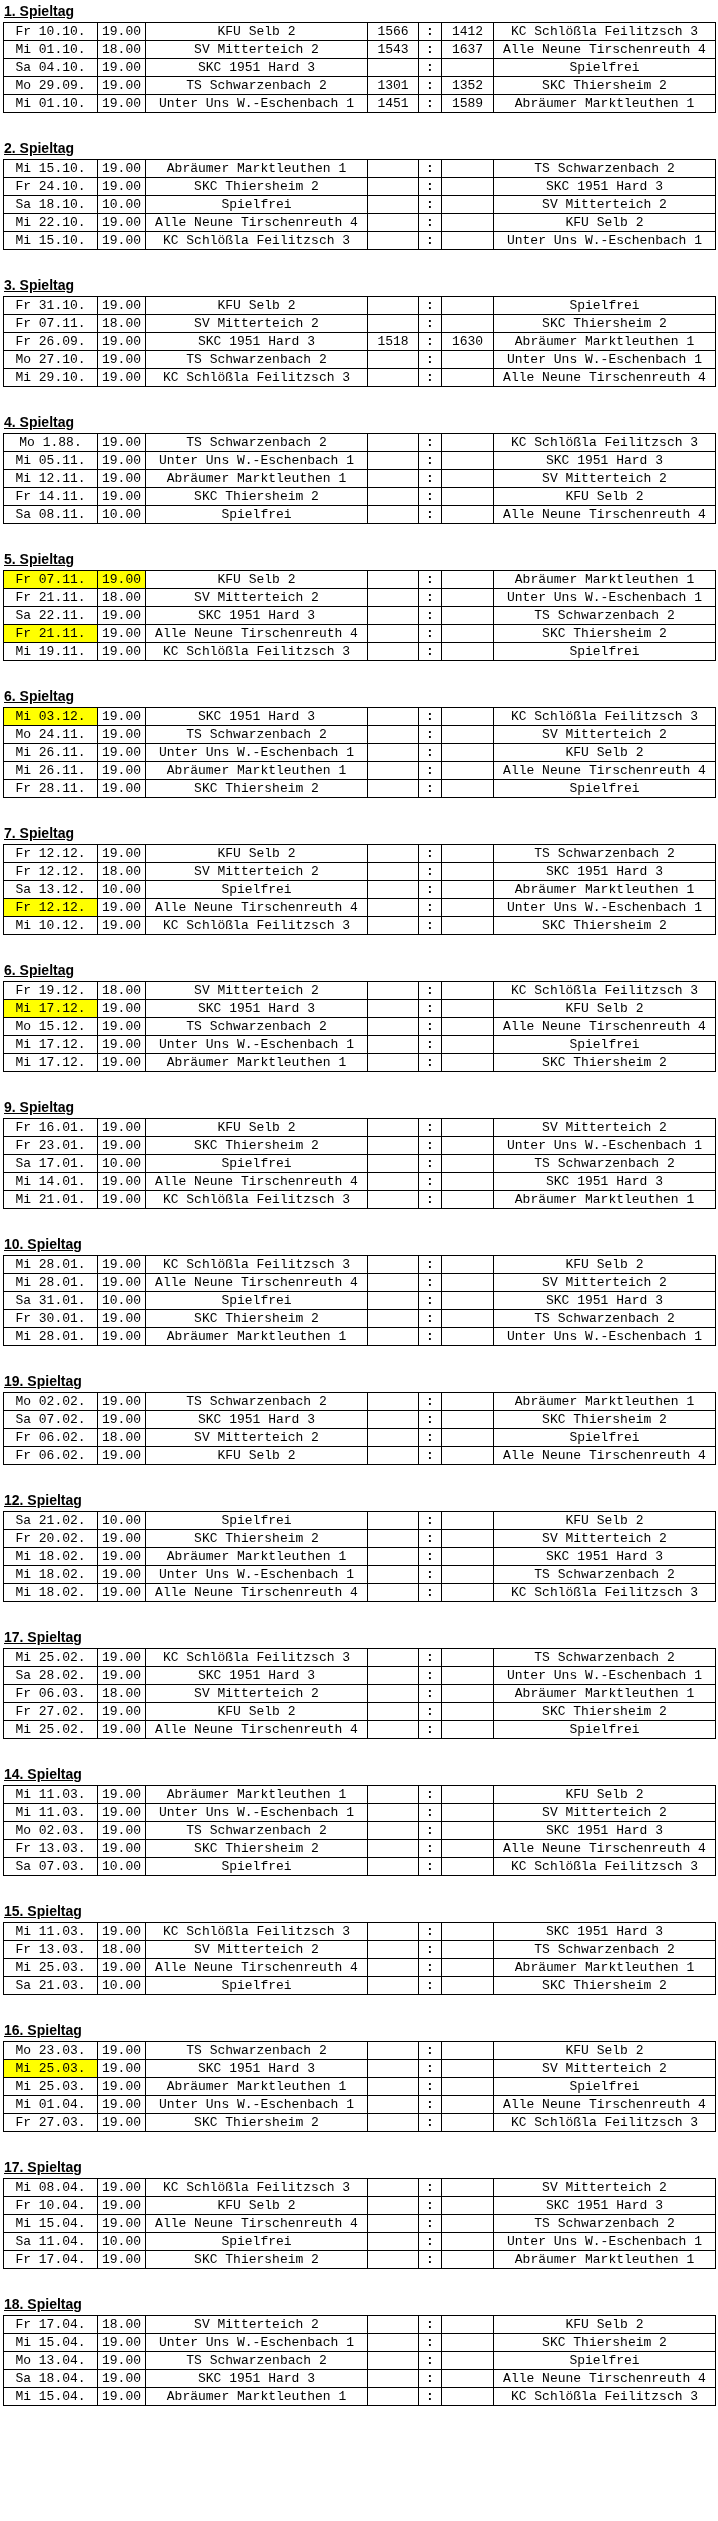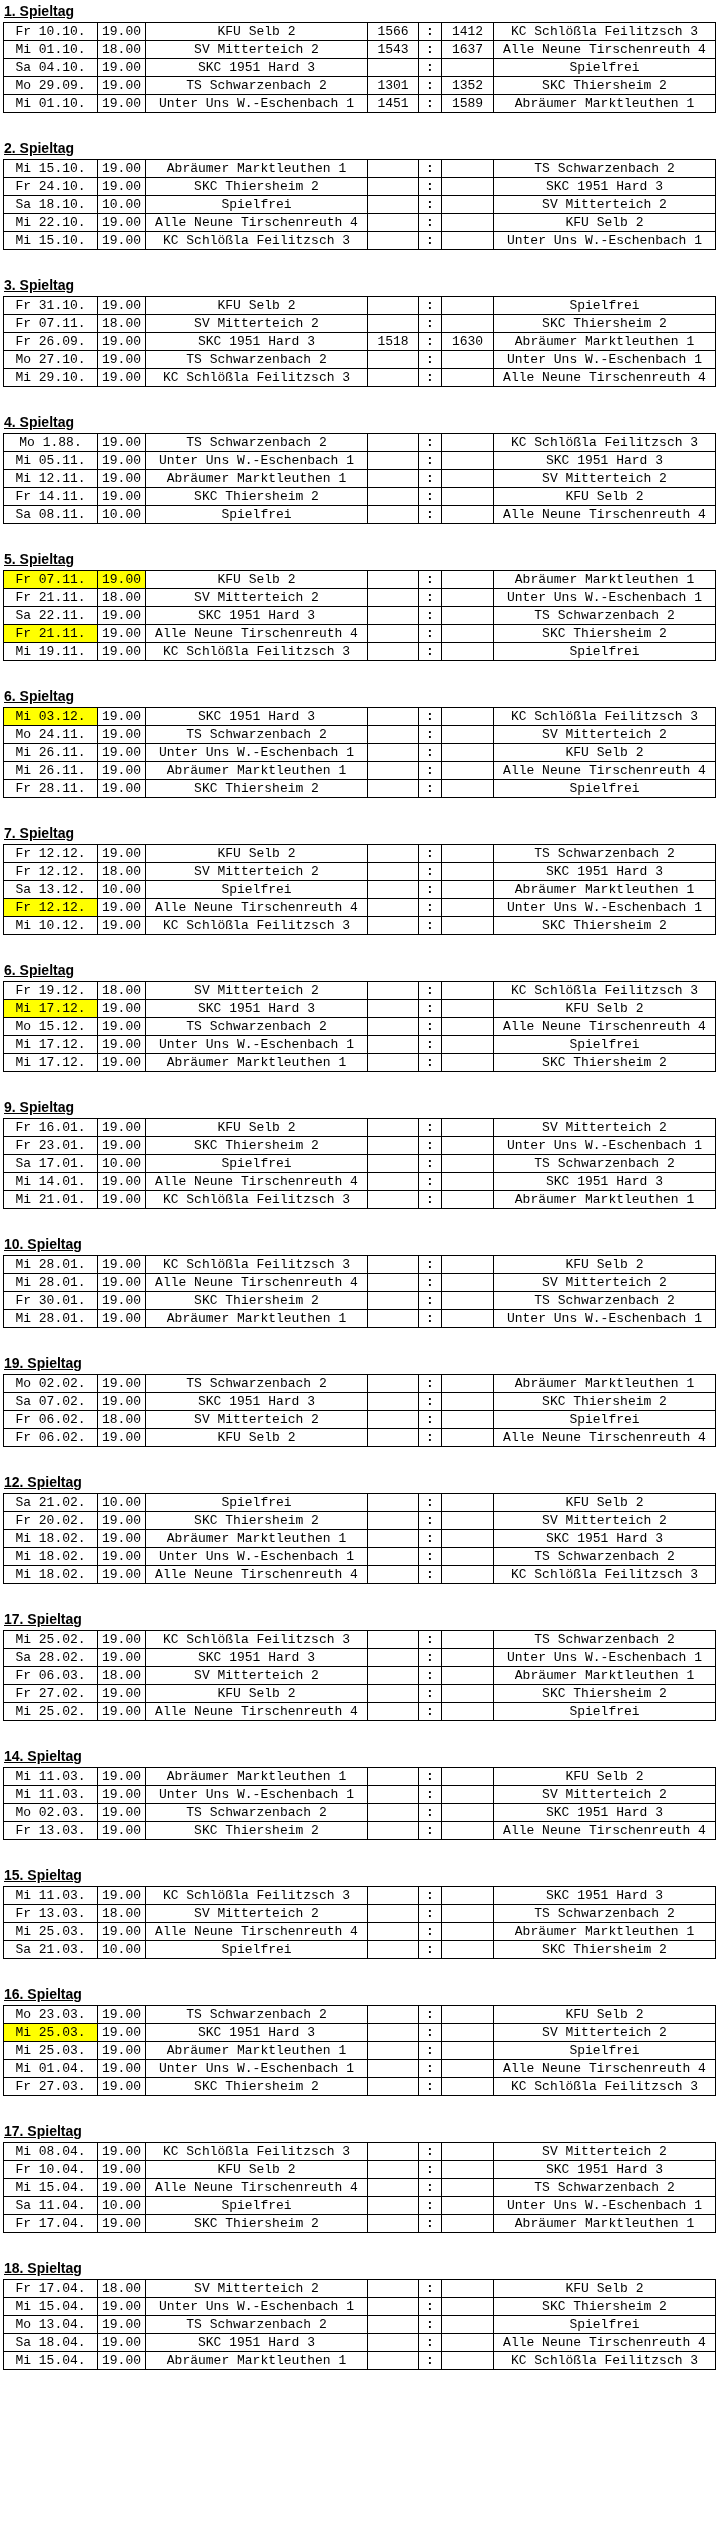--- a/index.html
+++ b/index.html
@@ -675,20 +675,29 @@
   <tr class="match-row">
     <td class="col-date">Mi 28.01.</td>
     <td class="col-time">19.00</td>
     <td class="col-home">Alle Neune Tirschenreuth 4</td>
     <td class="col-score"></td>
     <td class="col-colon">:</td>
     <td class="col-score"></td>
     <td class="col-away">SV Mitterteich 2</td>
   </tr>
 
+  <tr class="match-row">
+    <td class="col-date">Sa 31.01.</td>
+    <td class="col-time">10.00</td>
+    <td class="col-home">Spielfrei</td>
+    <td class="col-score"></td>
+    <td class="col-colon">:</td>
+    <td class="col-score"></td>
+    <td class="col-away">SKC 1951 Hard 3</td>
+  </tr>
 
   <tr class="match-row">
     <td class="col-date">Fr 30.01.</td>
     <td class="col-time">19.00</td>
     <td class="col-home">SKC Thiersheim 2</td>
     <td class="col-score"></td>
     <td class="col-colon">:</td>
     <td class="col-score"></td>
     <td class="col-away">TS Schwarzenbach 2</td>
   </tr>
@@ -941,20 +950,29 @@
   <tr class="match-row">
     <td class="col-date">Fr 13.03.</td>
     <td class="col-time">19.00</td>
     <td class="col-home">SKC Thiersheim 2</td>
     <td class="col-score"></td>
     <td class="col-colon">:</td>
     <td class="col-score"></td>
     <td class="col-away">Alle Neune Tirschenreuth 4</td>
   </tr>
 
+  <tr class="match-row">
+    <td class="col-date">Sa 07.03.</td>
+    <td class="col-time">10.00</td>
+    <td class="col-home">Spielfrei</td>
+    <td class="col-score"></td>
+    <td class="col-colon">:</td>
+    <td class="col-score"></td>
+    <td class="col-away">KC Schlößla Feilitzsch 3</td>
+  </tr>
 </tbody>
     </table>
   </section>
 
   <section class="spieltag">
     <h2 class="spieltag-title">15. Spieltag</h2>
     <table class="schedule">
       <colgroup>
         <col style="width:94px">
           <col style="width:48px">

